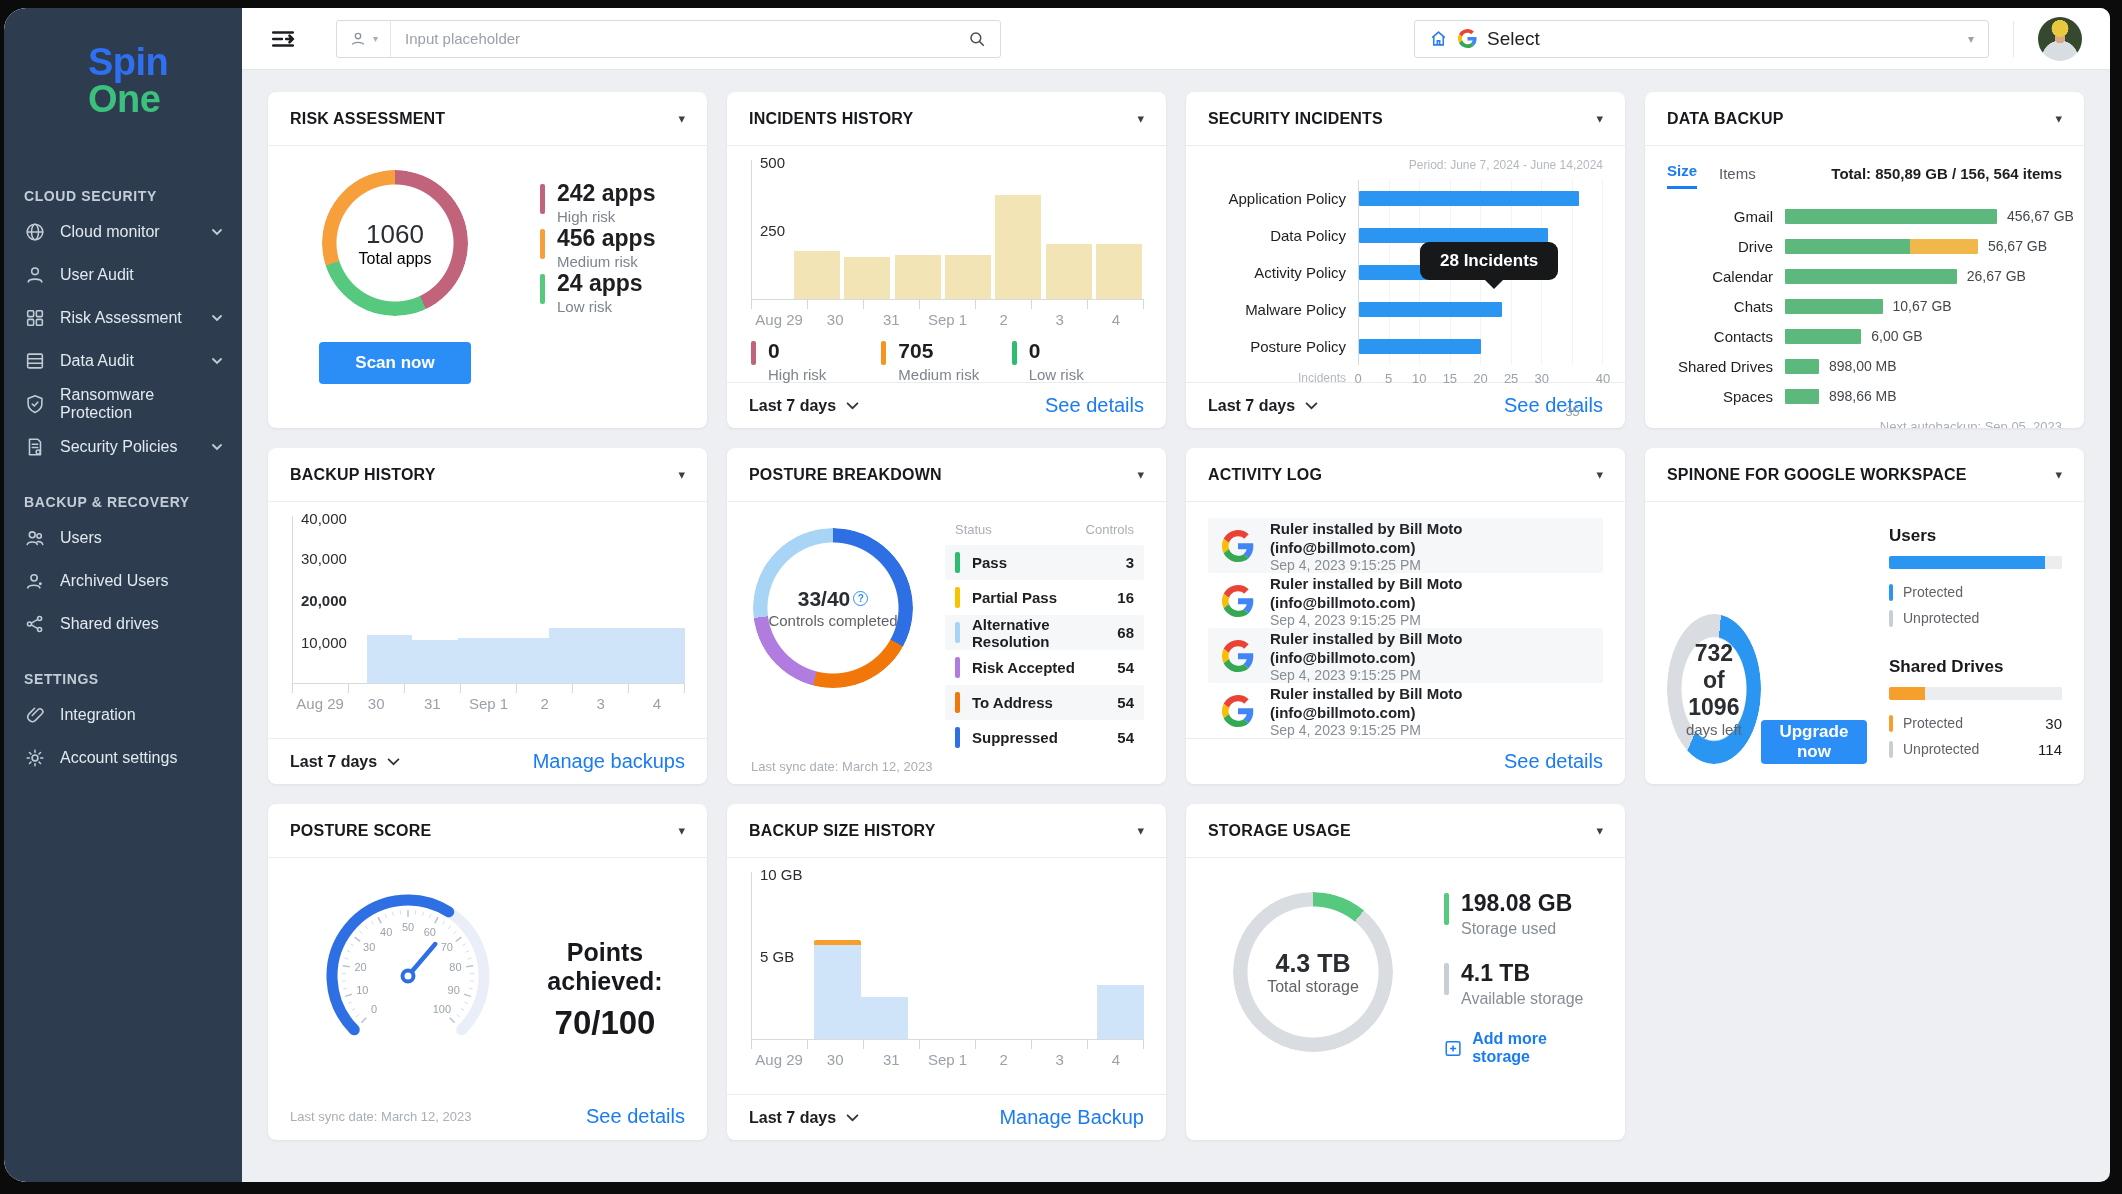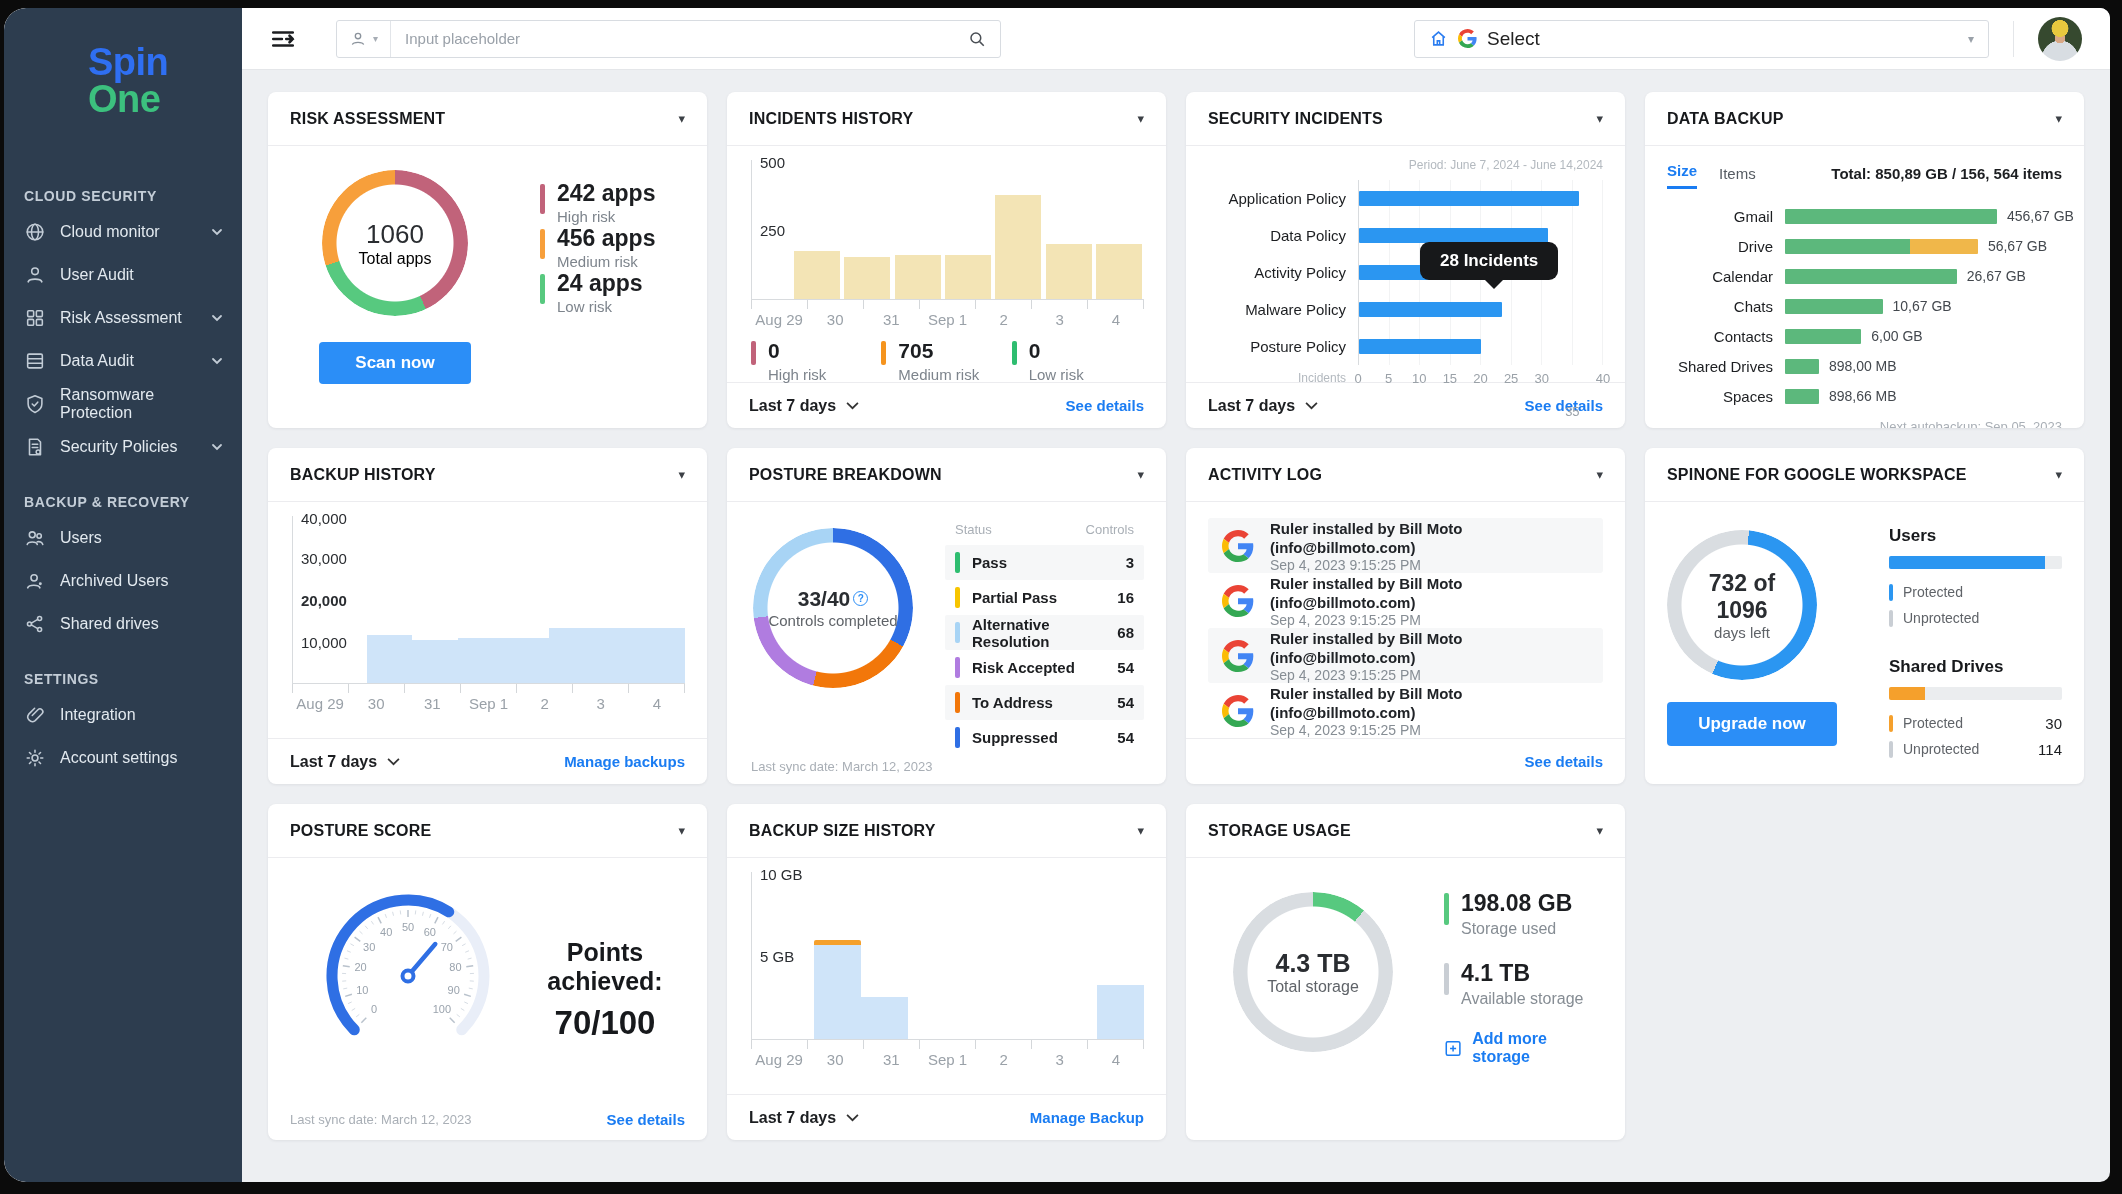--- a/index.html
+++ b/index.html
@@ -49,21 +49,21 @@
   
   #main { padding:22px 26px; display:grid; grid-template-columns:repeat(4,1fr); grid-template-rows:repeat(3,336px); gap:20px; }
   .card { background:#fff; border-radius:8px; box-shadow:0 1px 3px rgba(25,32,41,.07); display:flex; flex-direction:column; overflow:hidden; }
   .card-head { height:54px; flex:0 0 auto; display:flex; align-items:center; justify-content:space-between; padding:0 22px; border-bottom:1px solid #ececef; }
   .card-title { font-size:16px; font-weight:700; color:#17191c; letter-spacing:.2px; }
   .head-chev { color:#3c4046; font-size:13px; cursor:pointer; }
   .card-body { flex:1; position:relative; min-height:0; }
   .card-foot { height:46px; flex:0 0 auto; border-top:1px solid #ececef; display:flex; align-items:center; justify-content:space-between; padding:0 22px; }
   .range-sel { font-size:16px; font-weight:700; color:#1c1e21; display:flex; align-items:center; gap:10px; cursor:pointer; }
   .range-sel svg { width:13px; height:9px; }
-  .blue-link { color:#1a7cf2; font-size:15px; font-weight:700; text-decoration:none; cursor:pointer; }
+  .blue-link { color:#1a7cf2; font-size:20px; font-weight:400; text-decoration:none; cursor:pointer; }
 
   
   .ring-wrap { position:relative; }
   .ring { position:absolute; inset:0; border-radius:50%;
           -webkit-mask:radial-gradient(farthest-side,transparent calc(100% - 15px),#000 calc(100% - 14px));
           mask:radial-gradient(farthest-side,transparent calc(100% - 15px),#000 calc(100% - 14px)); }
   .ring-center { position:absolute; inset:15px; display:flex; flex-direction:column; align-items:center; justify-content:center; text-align:center; }
 
   
   .risk-body { display:flex; padding:20px 22px; }
@@ -142,21 +142,21 @@
   .al-body { padding:16px 22px 0 22px; }
   .al-row { display:flex; align-items:center; height:55px; padding:0 14px; border-radius:3px; }
   .al-row.odd { background:#f6f7f8; }
   .al-g { width:32px; height:32px; margin-right:16px; flex:0 0 auto; }
   .al-g svg { width:32px; height:32px; display:block; }
   .al-title { font-size:15px; font-weight:700; color:#202327; line-height:19px; }
   .al-time { font-size:14px; color:#868d94; }
 
   
   .gw-body { display:flex; padding:20px 22px; }
-  .gw-left { width:200px; display:flex; flex-direction:column; align-items:flex-start; flex:0 0 auto; }
+  .gw-left { width:200px; display:flex; align-items:flex-end; flex:0 0 auto; }
   .gw-ring { width:150px; height:150px; margin-top:8px; }
   .gw-num { font-size:23px; font-weight:700; color:#2a2d31; }
   .gw-cap { font-size:15px; color:#5f6368; }
   .gw-btn { width:170px; height:44px; margin-top:22px; }
   .gw-right { flex:1; padding:4px 0 0 22px; }
   .gw-h { font-size:17px; font-weight:700; color:#17191c; margin-bottom:10px; }
   .gw-track { height:13px; background:#ebedef; border-radius:2px; overflow:hidden; margin-bottom:10px; }
   .gw-fill { height:100%; }
   .gw-leg-row { display:flex; align-items:center; height:26px; }
   .gw-tick { width:4px; height:17px; border-radius:2px; margin-right:10px; }

